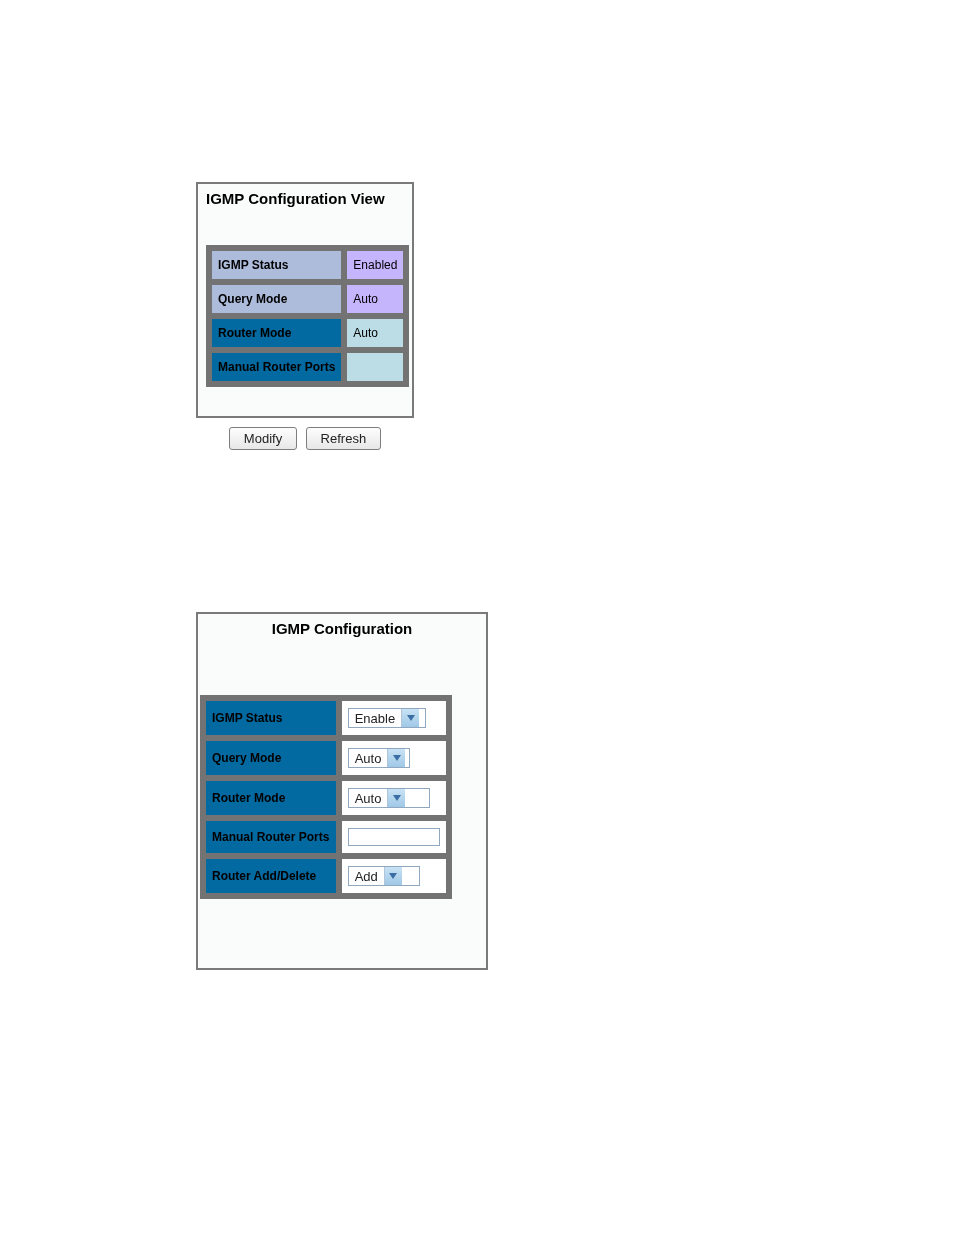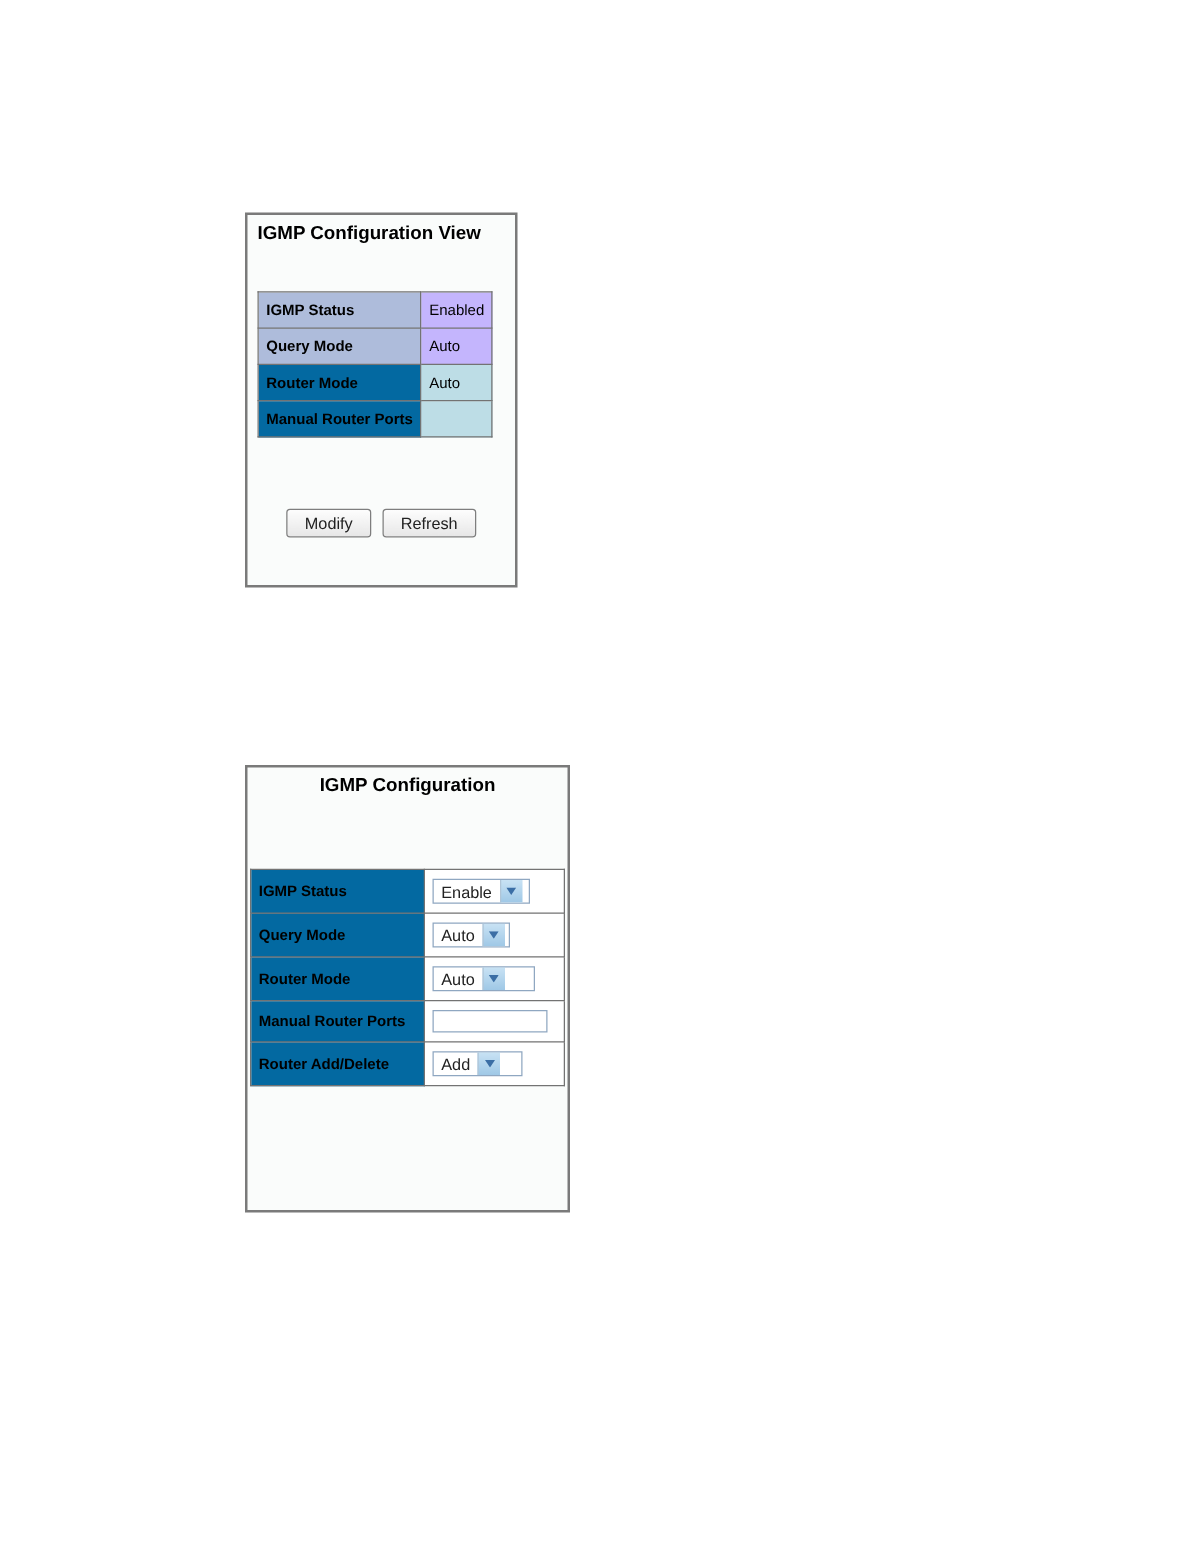--- a/index.html
+++ b/index.html
@@ -25,21 +25,21 @@
     padding: 6px 8px 4px 8px;
   }
   .panel-title.center {
     text-align: center;
   }
   table.grid {
     border-collapse: collapse;
     margin: 0 auto;
   }
   table.grid th, table.grid td {
-    border: 1px solid #737373;
+    border: 6px solid #737373;
     font-size: 12px;
     padding: 7px 6px;
     white-space: nowrap;
   }
   table.grid th {
     text-align: left;
     font-weight: bold;
     color: #000;
   }
   .hdr-a { background: #aebcdb; }
@@ -90,22 +90,22 @@
   }
   input.txt {
     border: 1px solid #8fa7c1;
     height: 18px;
     width: 92px;
     font-size: 13px;
     padding: 0 3px;
     box-sizing: border-box;
   }
   
-  #panel1 { left: 196px; top: 170px; width: 218px; height: 300px; }
-  #panel2 { left: 196px; top: 612px; width: 260px; height: 358px; }
+  #panel1 { left: 196px; top: 182px; width: 218px; height: 236px; }
+  #panel2 { left: 196px; top: 612px; width: 292px; height: 358px; }
   
   #panel1 .spacer { height: 34px; }
   #panel2 .spacer { height: 54px; }
   #panel1 table.grid { margin-left: 8px; margin-right: 8px; }
   #panel2 table.grid { width: 252px; margin-left: 2px; margin-right: 2px; }
   #panel2 table.grid td { background: #ffffff; }
 </style>
 </head>
 <body>
 
@@ -125,21 +125,21 @@
     <tr>
       <th class="hdr-b">Router Mode</th>
       <td class="val-b">Auto</td>
     </tr>
     <tr>
       <th class="hdr-b">Manual Router Ports</th>
       <td class="val-b"></td>
     </tr>
   </tbody>
     </table>
-  <div class="btn-row" style="padding-top:57px;">
+  <div class="btn-row" style="padding-top:40px;">
     <button class="btn">Modify</button>
     <button class="btn">Refresh</button>
   </div>
 </div>
 
 <div id="panel2" class="panel">
   <div class="panel-title center">IGMP Configuration</div>
   <div class="spacer"></div>
   <table class="grid">
     <tbody>

